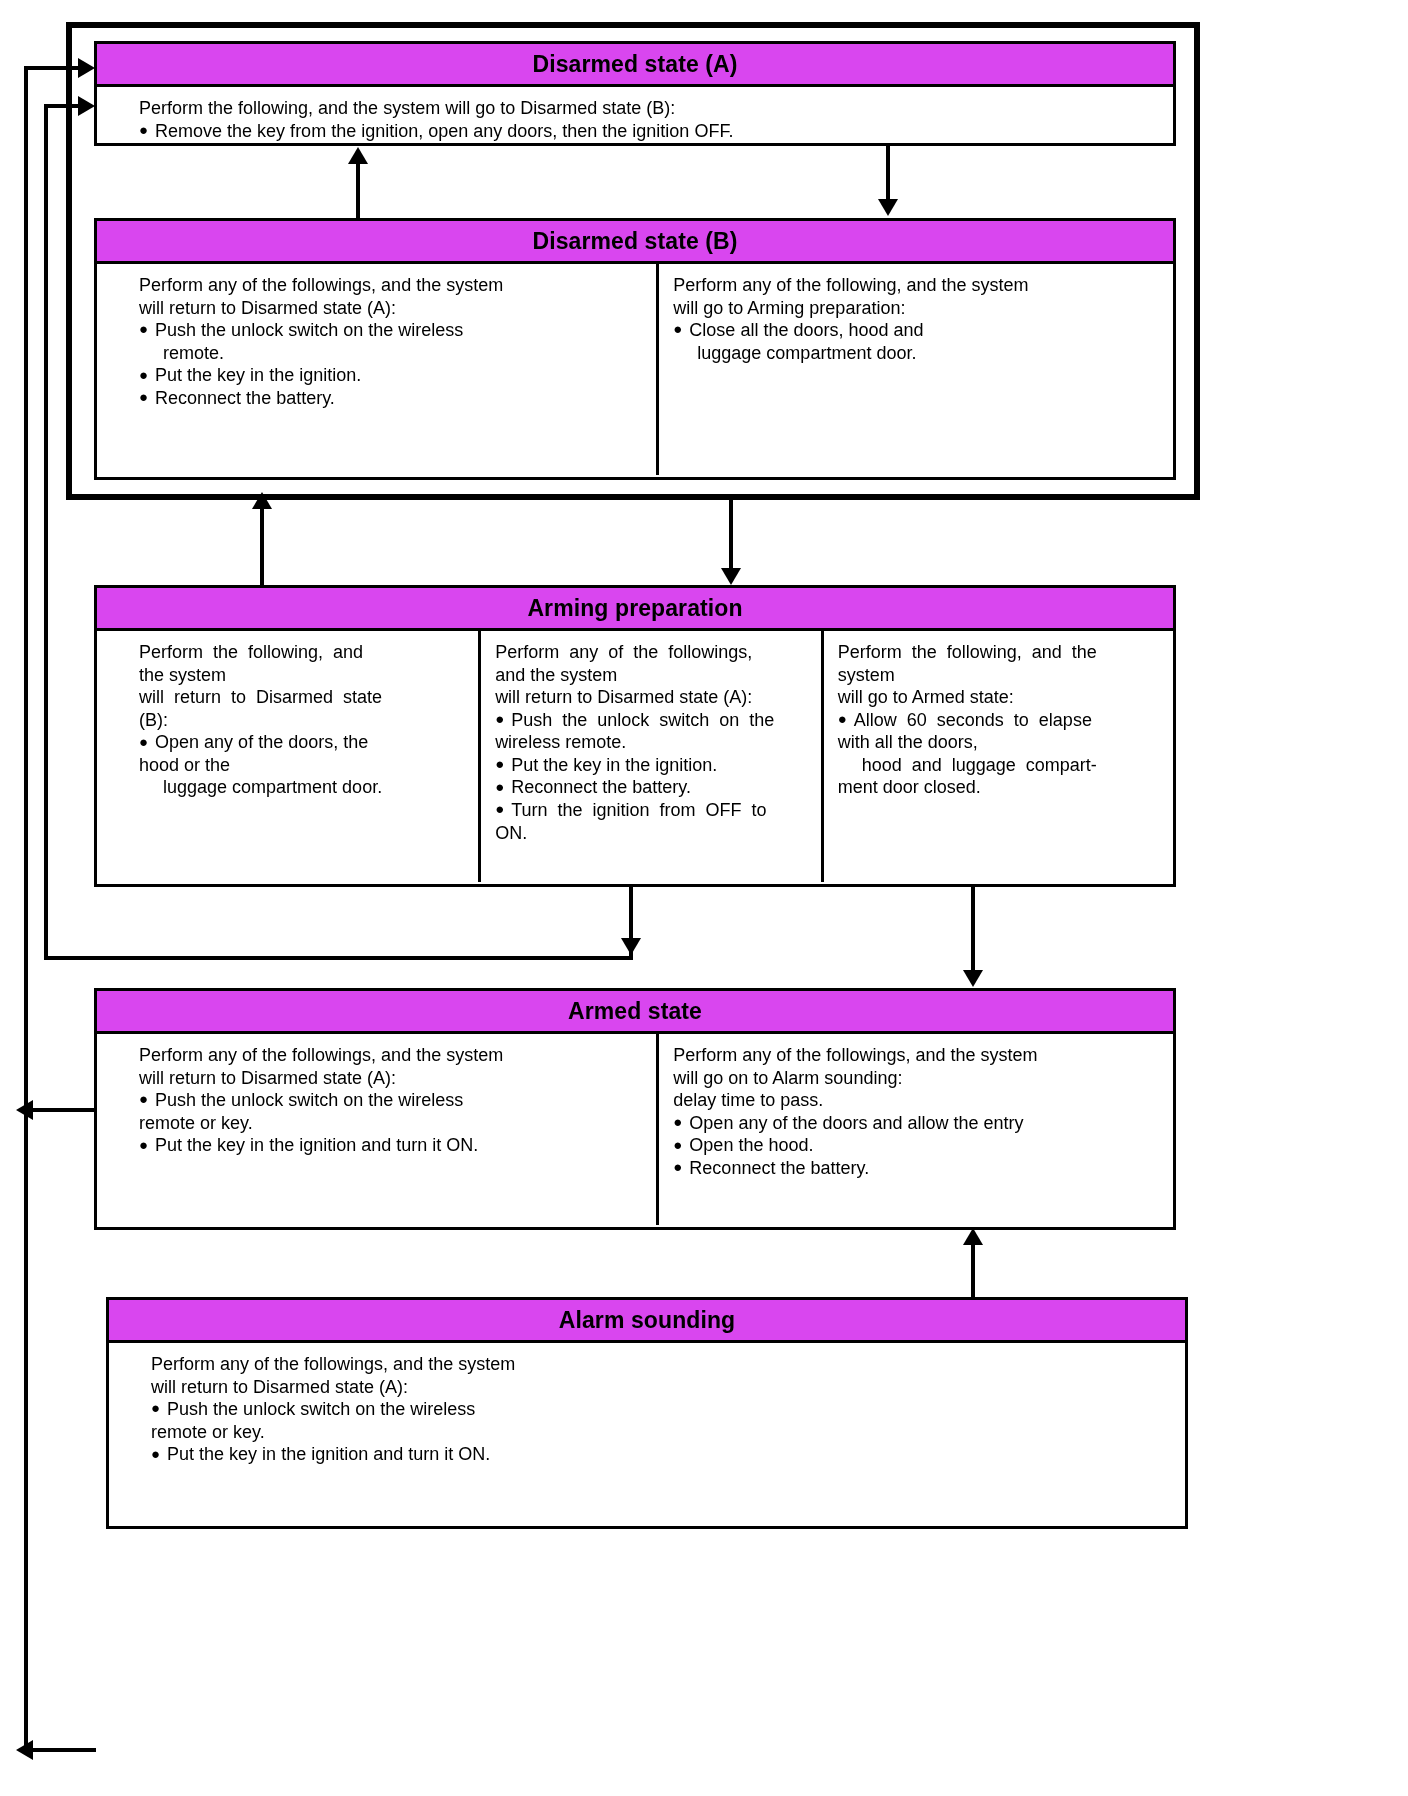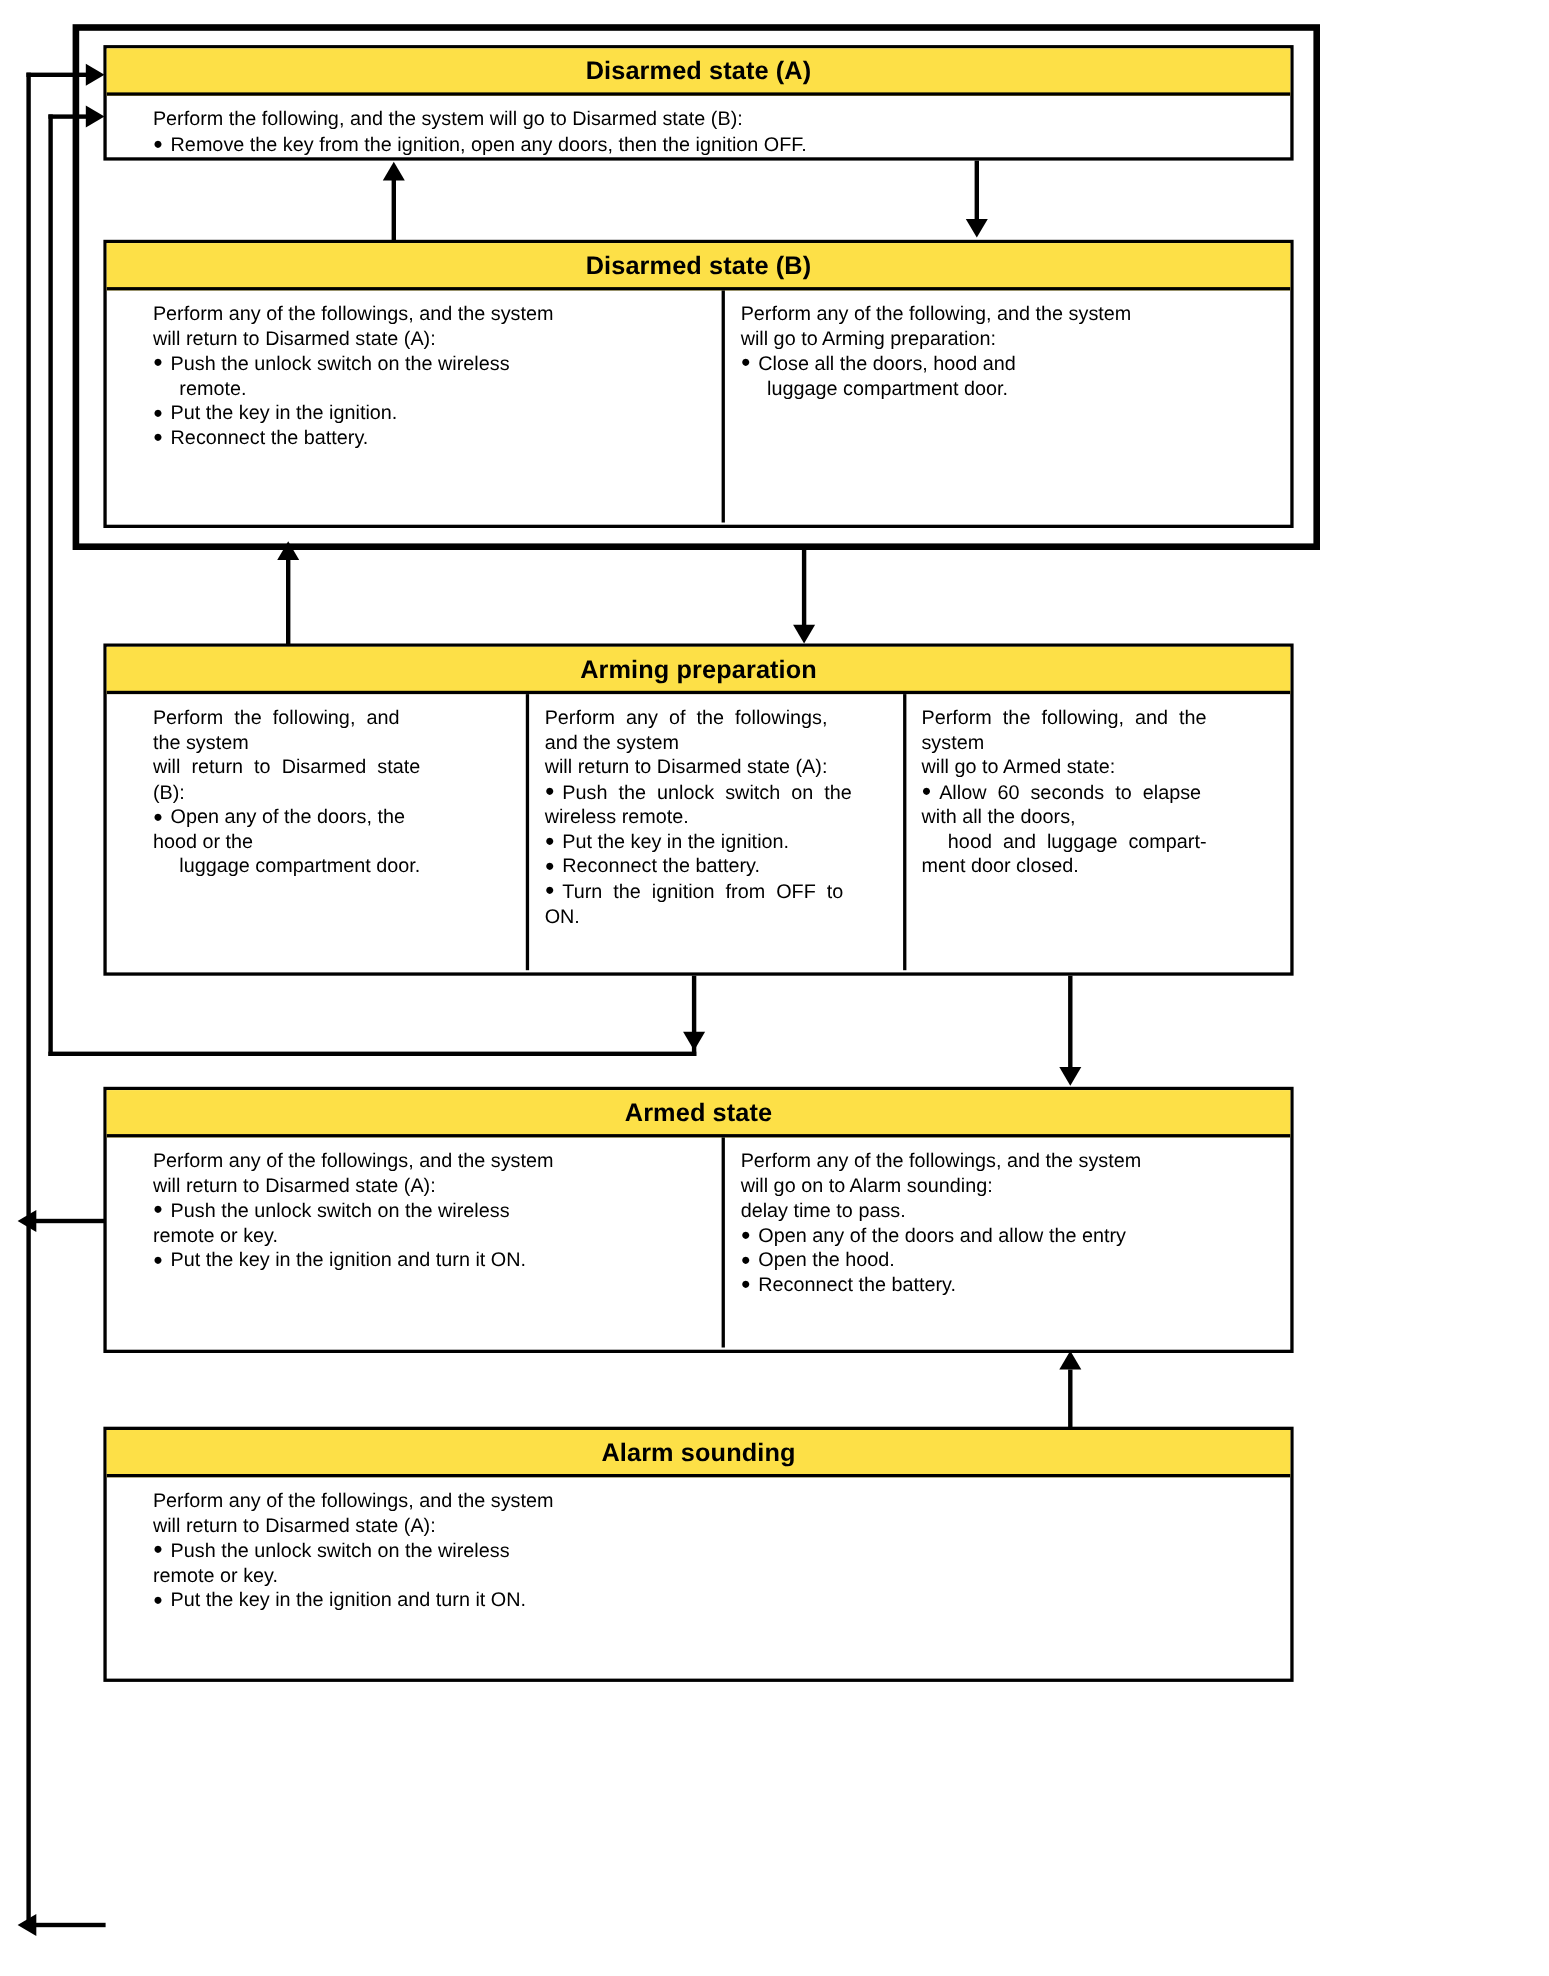--- a/index.html
+++ b/index.html
@@ -26,21 +26,21 @@
     border: 3px solid #000000;
     box-sizing: border-box;
   }
   .state-title {
     text-align: center;
     font-weight: bold;
     font-size: 23px;
     line-height: 1.0;
     padding: 9px 0 8px 0;
     border-bottom: 3px solid #000000;
-    background: #fde047;
+    background: #d946ef;
     letter-spacing: 0.1px;
   }
   .state-cols {
     display: flex;
     align-items: stretch;
   }
   .state-col {
     box-sizing: border-box;
     padding: 10px 12px 10px 14px;
     font-size: 18px;
@@ -196,21 +196,21 @@
         <span class="ln bullet-line">Perform any of the followings, and the system</span>
         <span class="ln bullet-line">will go on to Alarm sounding:</span>
         <span class="ln bullet-line">delay time to pass.</span>
         <span class="ln bullet-line bul">Open any of the doors and allow the entry</span>
         <span class="ln bullet-line bul">Open the hood.</span>
         <span class="ln bullet-line bul">Reconnect the battery.</span>
       </div>
     </div>
   </div>
 
-  <div class="state-box" style="left:94px; top:1297px; width:1082px; height:232px;">
+  <div class="state-box" style="left:106px; top:1297px; width:1082px; height:232px;">
     <div class="state-title">Alarm sounding</div>
     <div class="state-cols" style="height:181px;">
       <div class="state-col" style="width:531px;">
         <span class="ln bullet-line">Perform any of the followings, and the system</span>
         <span class="ln bullet-line">will return to Disarmed state (A):</span>
         <span class="ln bullet-line bul">Push the unlock switch on the wireless</span>
         <span class="ln bullet-line">remote or key.</span>
         <span class="ln bullet-line bul">Put the key in the ignition and turn it ON.</span>
       </div>
     </div>

